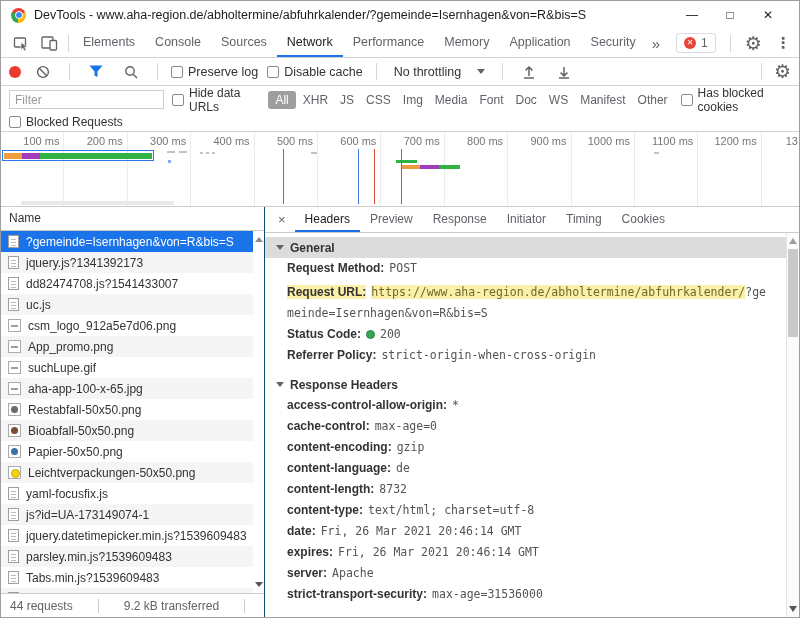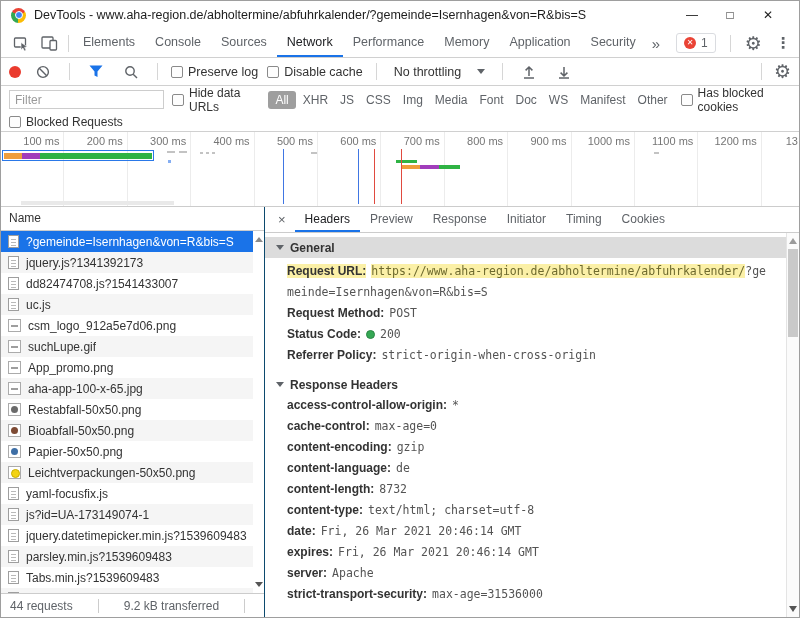--- a/index.html
+++ b/index.html
@@ -359,26 +359,26 @@
             <span class="req-label">uc.js</span>
           </div>
 
           <div class="req-row">
             <span class="ricon image"></span>
             <span class="req-label">csm_logo_912a5e7d06.png</span>
           </div>
 
           <div class="req-row">
             <span class="ricon image"></span>
+            <span class="req-label">App_promo.png</span>
+          </div>
+
+          <div class="req-row">
+            <span class="ricon image"></span>
             <span class="req-label">suchLupe.gif</span>
-          </div>
-
-          <div class="req-row">
-            <span class="ricon image"></span>
-            <span class="req-label">App_promo.png</span>
           </div>
 
           <div class="req-row">
             <span class="ricon image"></span>
             <span class="req-label">aha-app-100-x-65.jpg</span>
           </div>
 
           <div class="req-row">
             <span class="ricon img-gray"></span>
             <span class="req-label">Restabfall-50x50.png</span>
@@ -472,25 +472,25 @@
             </div>
           </div>
       </div>
 
       <div class="detail-body">
         <div class="section-head shaded">
           <span class="caret"></span>
           <span>General</span>
         </div>
 
+        <div class="hrow">
+          <span class="hname">Request Method:</span><span class="hval">POST</span>
+        </div>
         <div class="hrow url-row">
           <span class="hname hl">Request URL:</span><span class="hval hl hl-url">https://www.aha-region.de/abholtermine/abfuhrkalender/</span><span class="hval">?gemeinde=Isernhagen&amp;von=R&amp;bis=S</span>
-        </div>
-        <div class="hrow">
-          <span class="hname">Request Method:</span><span class="hval">POST</span>
         </div>
         <div class="hrow">
           <span class="hname">Status Code:</span><span class="status-dot"></span><span class="hval">200</span>
         </div>
         <div class="hrow">
           <span class="hname">Referrer Policy:</span><span class="hval">strict-origin-when-cross-origin</span>
         </div>
 
         <div class="resp-gap"></div>
         <div class="section-head">

